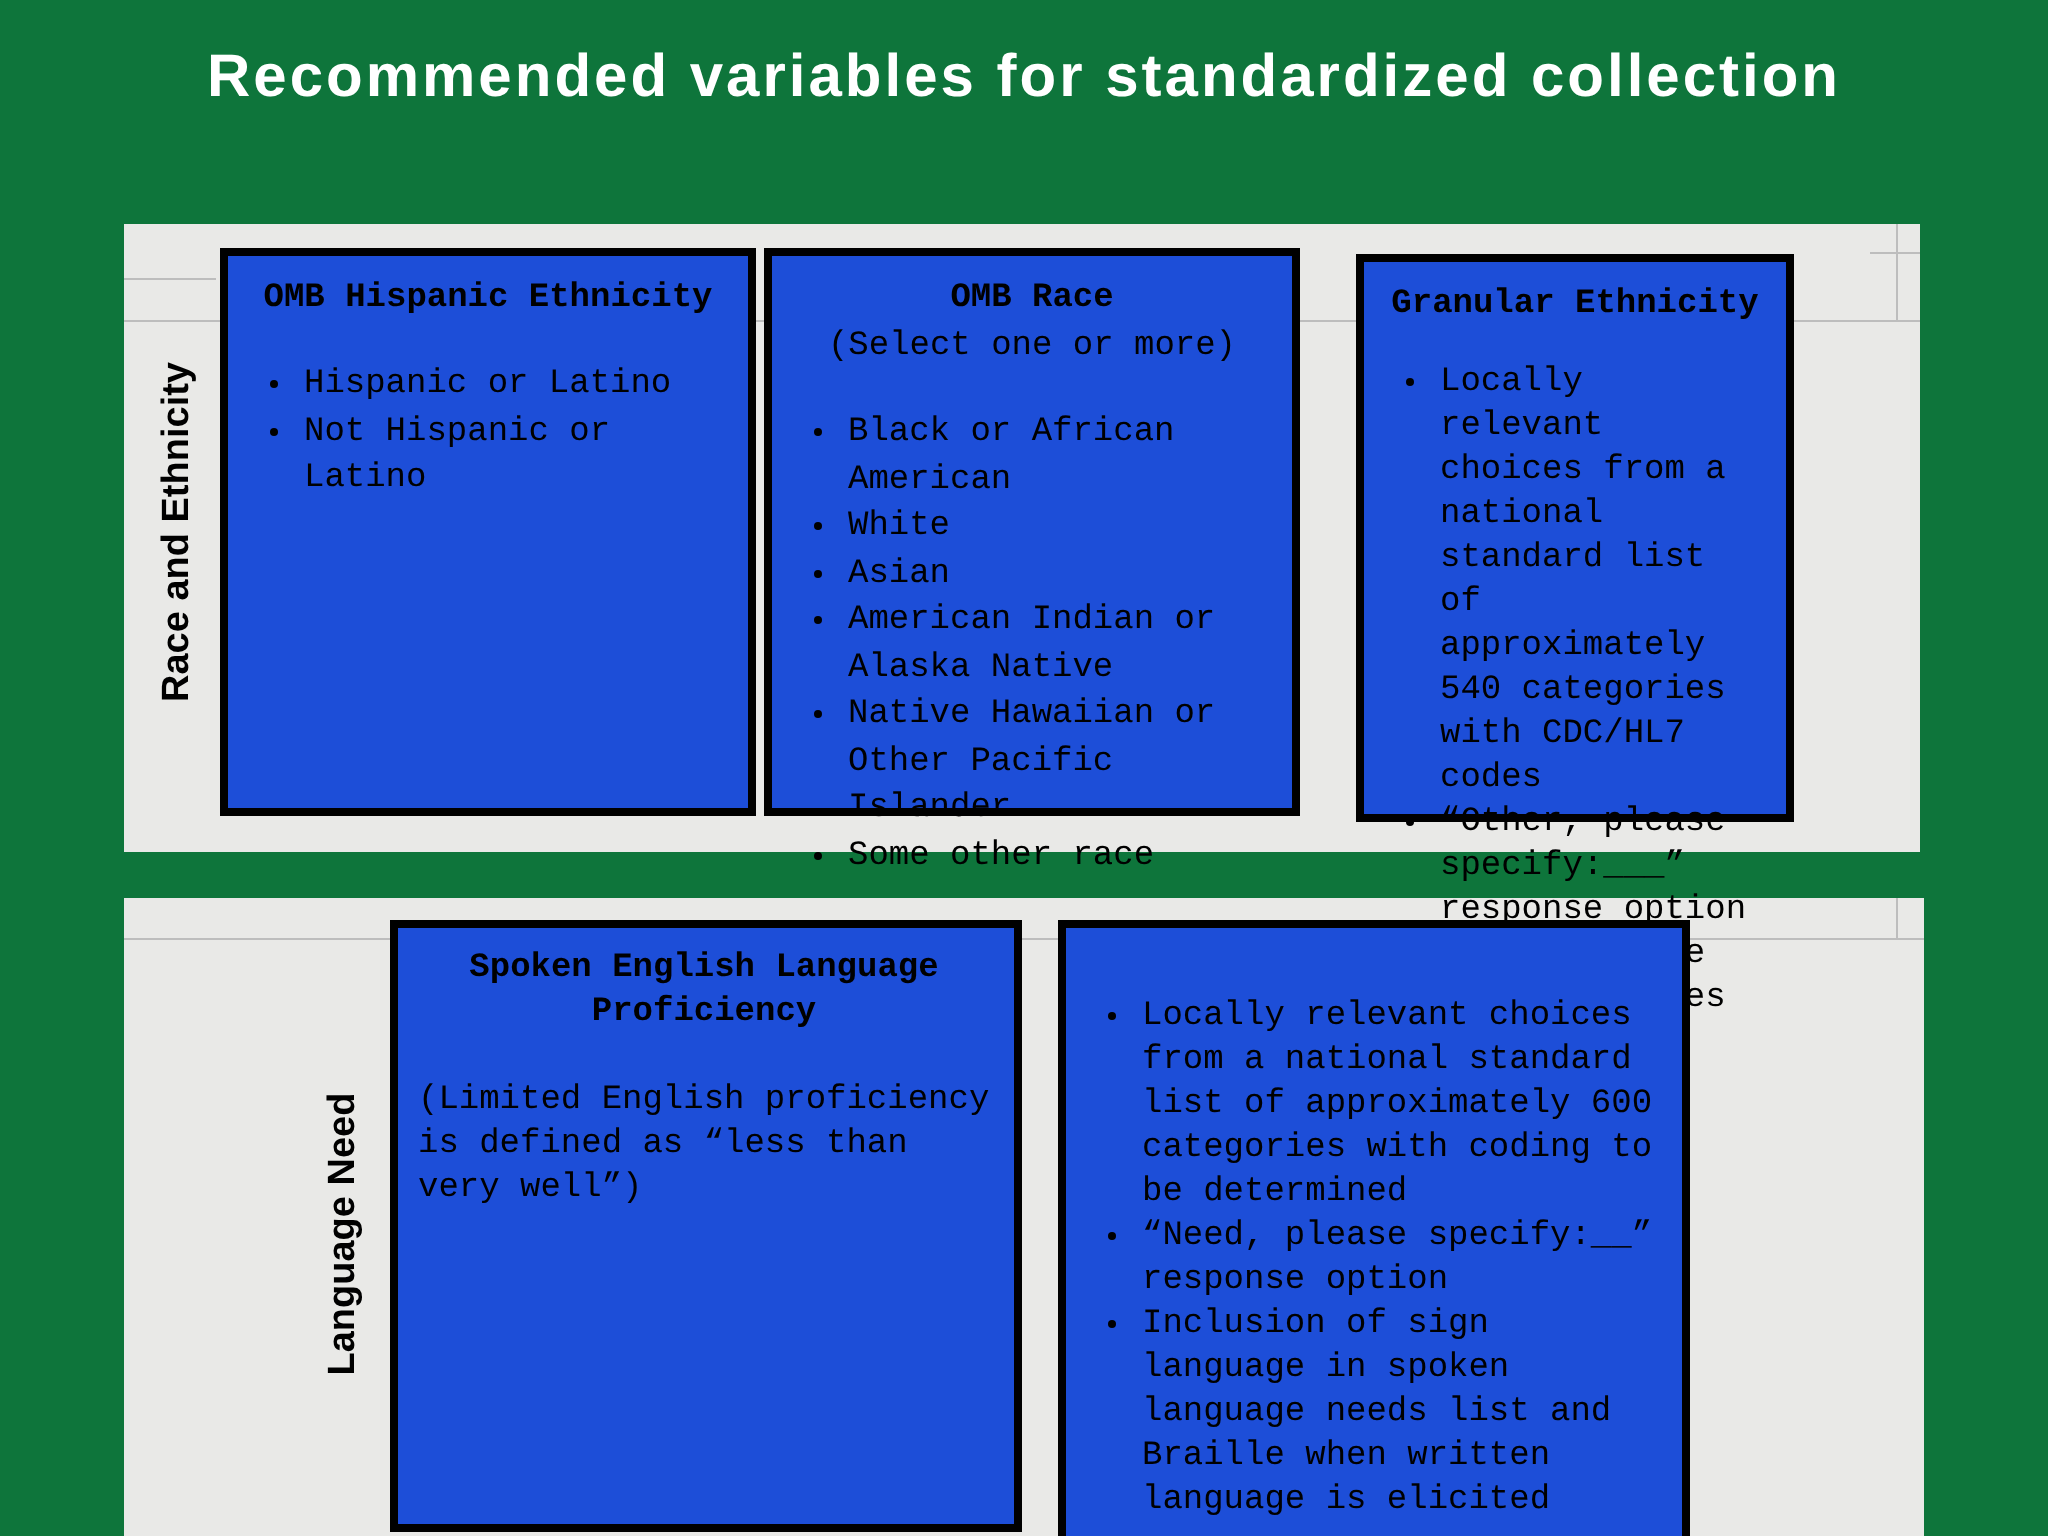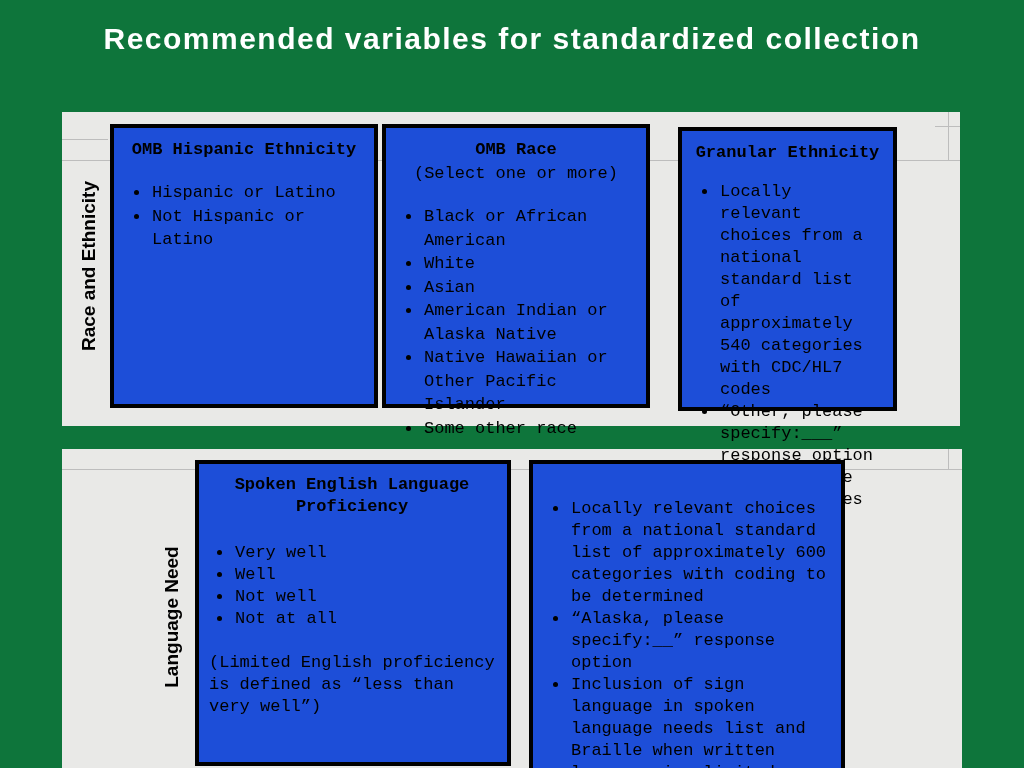--- a/index.html
+++ b/index.html
@@ -118,30 +118,24 @@
     <div class="box-title">Granular Ethnicity</div>
     <ul class="bullets">
       <li>Locally relevant choices from a national standard list of approximately 540 categories with CDC/HL7 codes</li>
       <li>“Other, please specify:___” response option</li>
       <li>Rollup to the OMB categories</li>
     </ul>
   </div>
 
   <div class="box box-lower" style="left:195px; top:460px; width:316px; height:306px;padding-left:10px;">
     <div class="box-title">Spoken English Language Proficiency</div>
-    <ul class="bullets">
-      <li>Very well</li>
-      <li>Well</li>
-      <li>Not well</li>
-      <li>Not at all</li>
-    </ul>
     <div class="box-note">(Limited English proficiency is defined as “less than very well”)</div>
   </div>
 
   <div class="box box-lower" style="left:529px; top:460px; width:316px; height:330px;">
     <ul class="bullets">
       <li>Locally relevant choices from a national standard list of approximately 600 categories with coding to be determined</li>
-      <li>“Alaska, please specify:__” response option</li>
+      <li>“Need, please specify:__” response option</li>
       <li>Inclusion of sign language in spoken language needs list and Braille when written language is elicited</li>
     </ul>
   </div>
 
 </div>
 
 </body></html>

